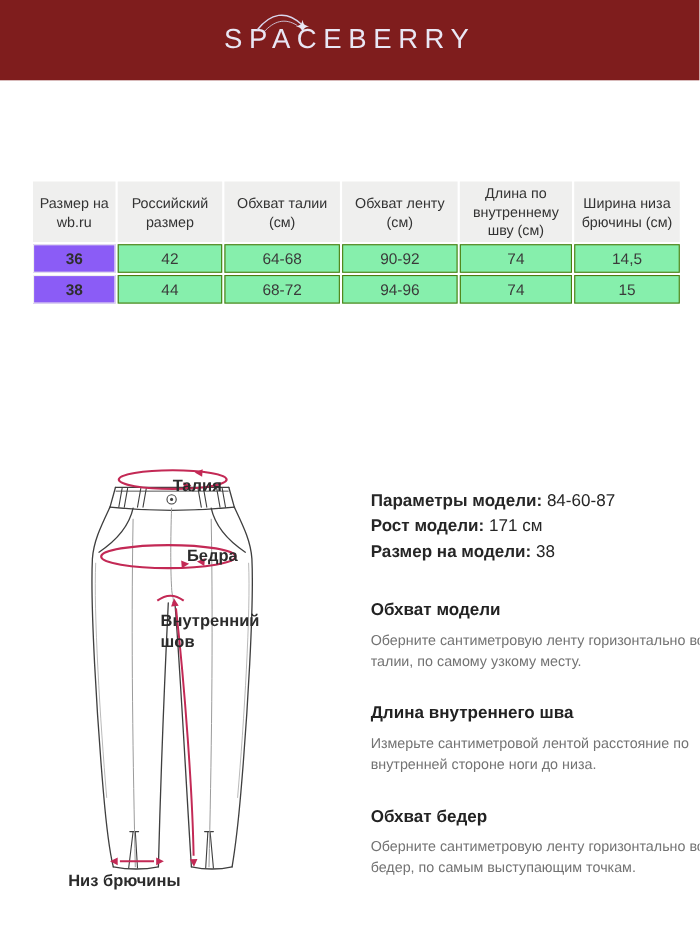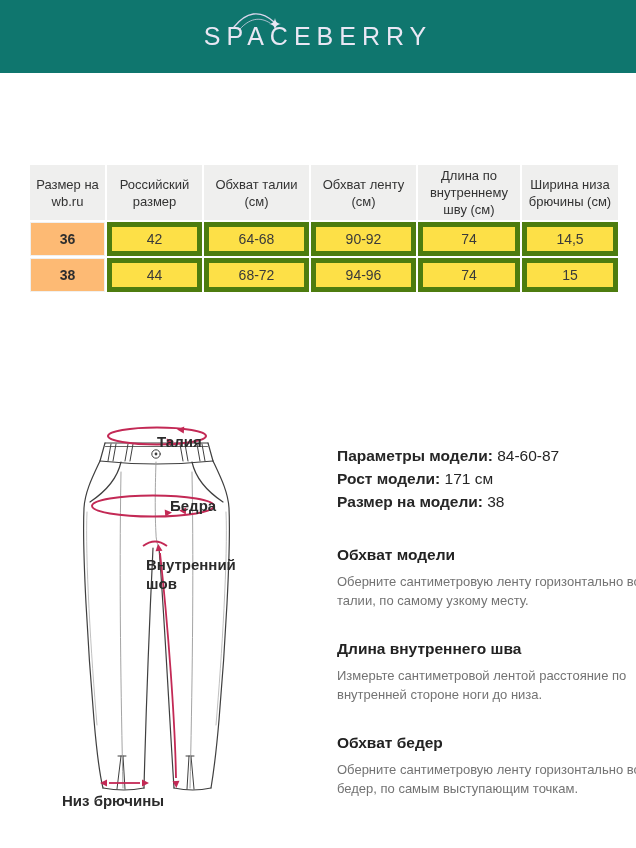--- a/index.html
+++ b/index.html
@@ -5,42 +5,42 @@
   html,body{margin:0;padding:0;}
   body{
     width:636px;height:848px;position:relative;overflow:hidden;
     background:#ffffff;
     font-family:"Liberation Sans", sans-serif;
     color:#2f2f2f;
   }
   
   .brand-header{
     position:absolute;left:0;top:0;width:636px;height:73px;
-    background:#0f766e;display:flex;align-items:center;justify-content:center;
+    background:#7f1d1d;display:flex;align-items:center;justify-content:center;
   }
   .logo-wrap{position:relative;display:inline-block;}
   .logo-text{
     color:#e9e7f4;font-size:25px;letter-spacing:6px;font-weight:400;
   }
   .comet{position:absolute;left:28px;top:-15px;width:52px;height:30px;}
   
   .size-table{
     position:absolute;left:28px;top:163px;
     border-collapse:separate;border-spacing:2px;table-layout:fixed;width:582px;
   }
   .size-table th{
     background:#efefee;font-weight:400;font-size:13px;line-height:17px;
     color:#333;text-align:center;vertical-align:middle;height:51px;padding:2px 6px;
   }
   .size-table td{
-    background:#fde047;border:5px solid #4d7c0f;font-size:14px;color:#3a3a3a;
+    background:#86efac;border:1px solid #4d7c0f;font-size:14px;color:#3a3a3a;
     text-align:center;vertical-align:middle;height:24px;padding:0 2px;
   }
   .size-table td.first{
-    background:#fdba74;border:1px solid #f0f0ef;font-weight:700;color:#2e2e2e;
+    background:#8b5cf6;border:1px solid #f0f0ef;font-weight:700;color:#2e2e2e;
   }
   
   .figure-area{position:absolute;left:0;top:420px;width:576px;height:400px;}
   .pants-svg{position:absolute;left:55px;top:0;}
   .diag-label{
     position:absolute;font-size:15px;font-weight:700;color:#2b2b2b;line-height:19px;
   }
   .lbl-waist{left:157px;top:12px;}
   .lbl-hips{left:170px;top:76px;}
   .lbl-inseam{left:146px;top:135px;width:112px;}

